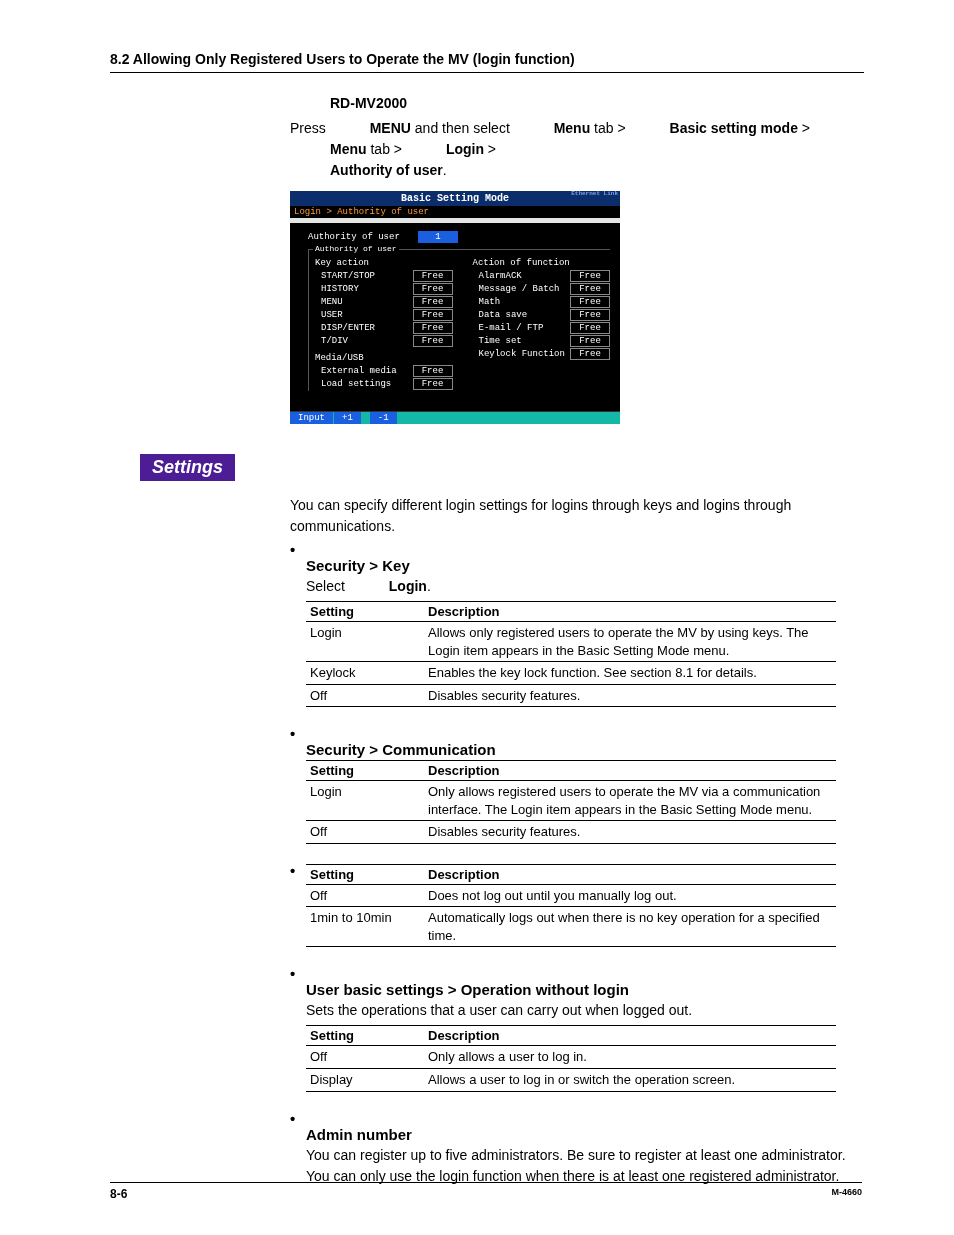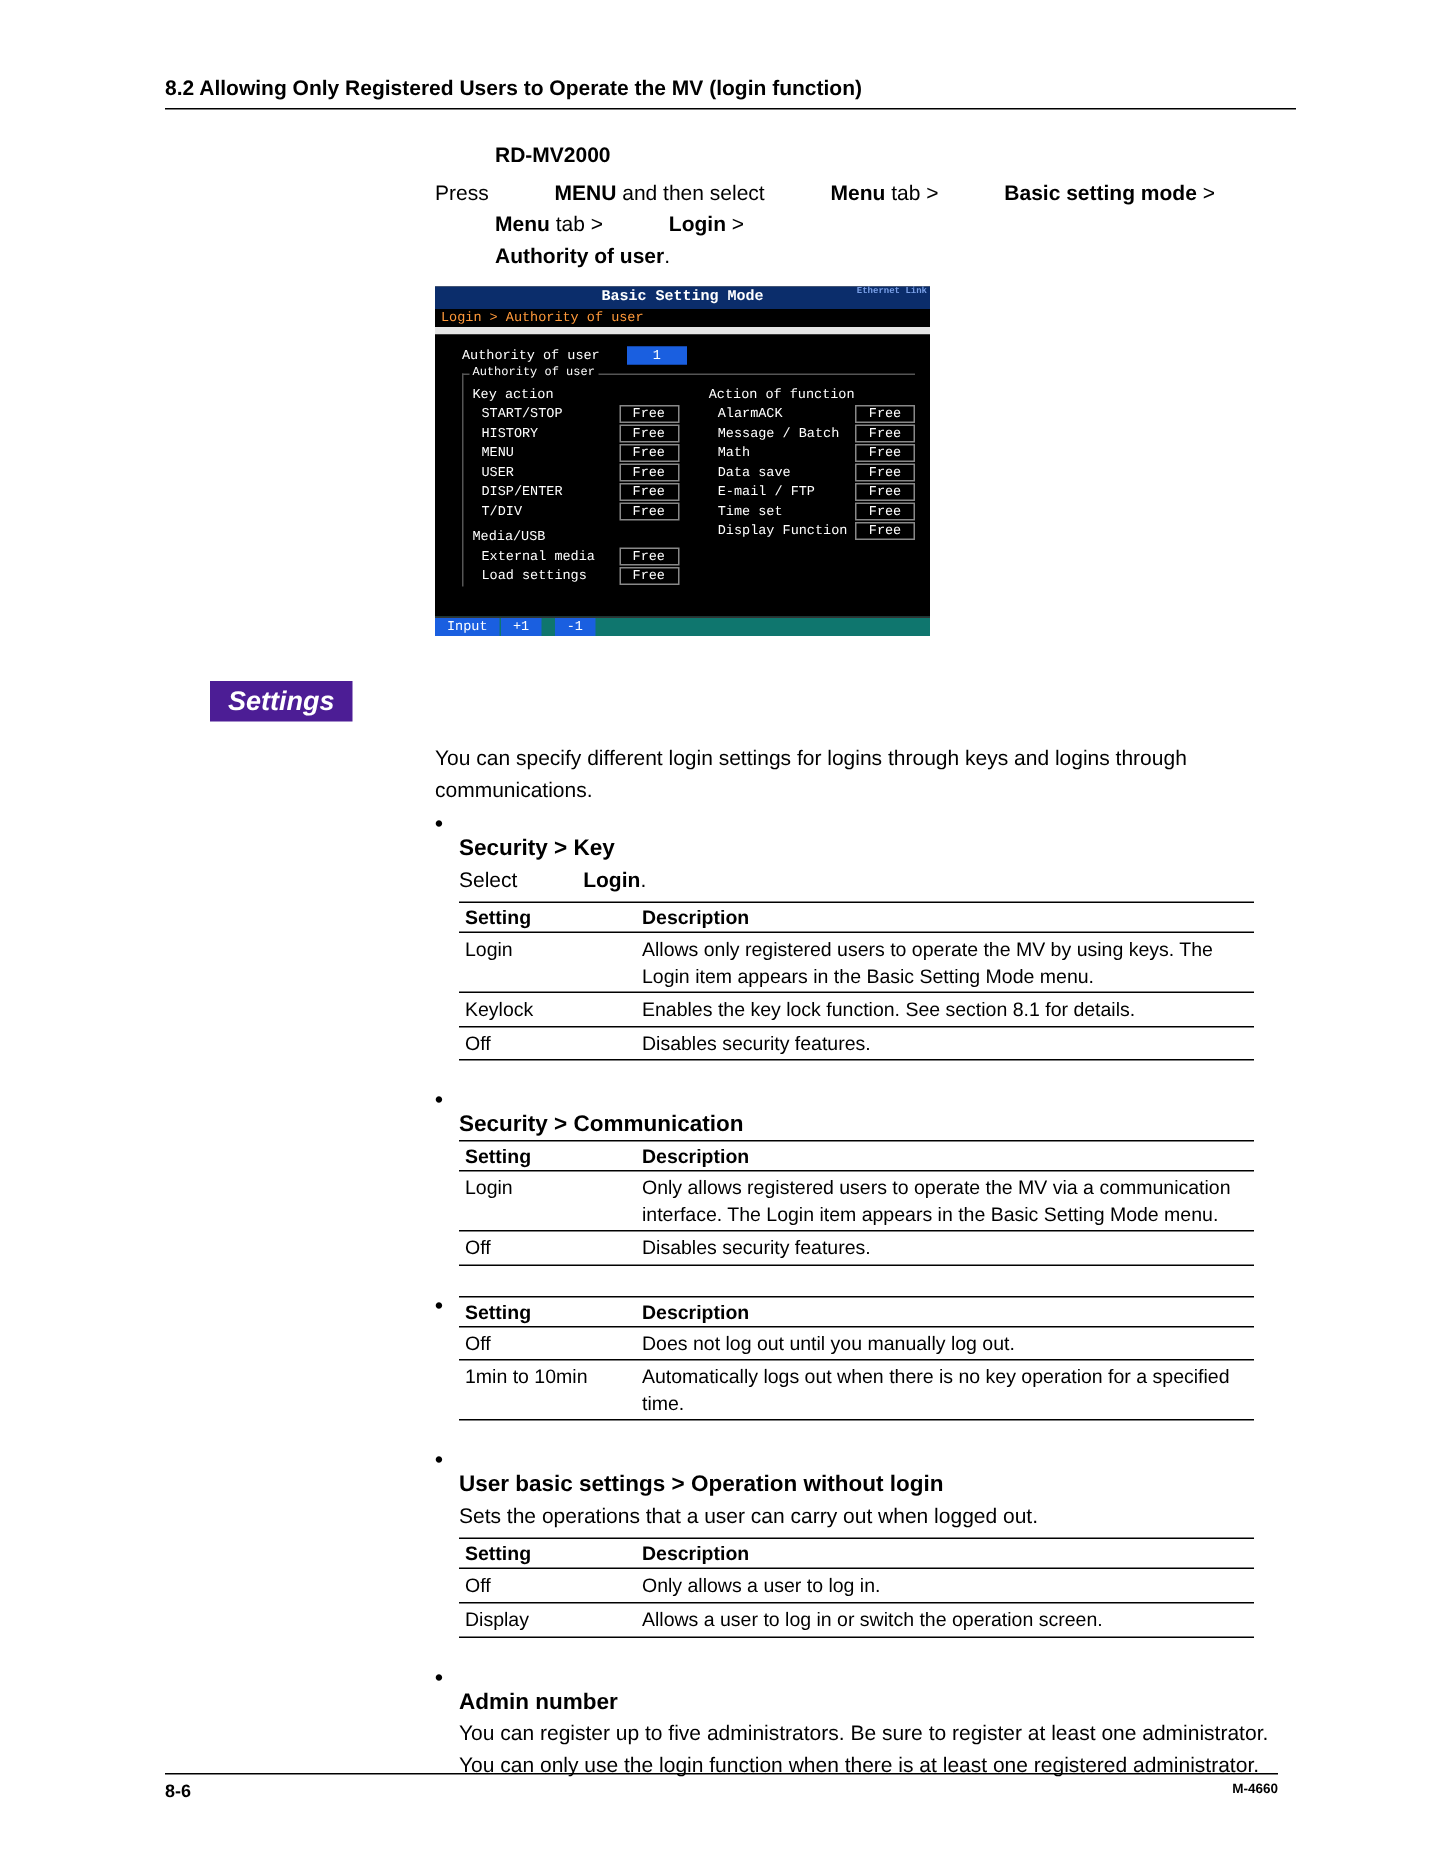--- a/index.html
+++ b/index.html
@@ -98,21 +98,21 @@
     padding:0 2px;
     font-size:8px;
   }
   .shot-cols { display:flex; gap:20px; margin-top:4px; }
   .shot-col { flex:1; }
   .shot-col-h { margin-bottom:2px; }
   .shot-line { display:flex; justify-content:space-between; align-items:center; margin:1px 0;font-family:Liberation Mono, monospace; }
   .shot-line .lbl { padding-left:6px; }
   .shot-footer {
     display:flex;
-    background:#0f766e;
+    background:#14b8a6;
     border-top:1px solid #333;
   }
   .shot-btn {
     background:#1a5fe0;
     color:#fff;
     padding:1px 8px;
     font-size:9px;
     margin-right:1px;
   }
   .shot-sep { width:8px; }
@@ -152,21 +152,21 @@
   table.settings td {
     border-bottom:1px solid #000;
     padding:2px 4px;
     vertical-align:top;
     line-height:1.35;
   }
   table.settings td.k { width:110px; }
 
   .footer {
     position:absolute;
-    left:110px; right:102px; bottom:34px;
+    left:110px; right:92px; bottom:34px;
     display:flex;
     justify-content:space-between;
     border-top:1px solid #000;
     padding-top:4px;
     font-size:12px;
   }
   .footer .pg { font-weight:bold; }
   .footer .doc { font-size:9px; font-weight:bold; }
 </style>
 </head>
@@ -262,21 +262,21 @@
                   </div>
                   <div class="shot-line">
                     <span class="lbl">E-mail / FTP</span>
                     <span class="shot-box">Free</span>
                   </div>
                   <div class="shot-line">
                     <span class="lbl">Time set</span>
                     <span class="shot-box">Free</span>
                   </div>
                   <div class="shot-line">
-                    <span class="lbl">Display Function</span>
+                    <span class="lbl">Keylock Function</span>
                     <span class="shot-box">Free</span>
                   </div>
                 </div>
             </div>
           </div>
         </div>
       </div>
       <div style="height:12px;background:#000"></div>
       <div class="shot-footer">
         <span class="shot-btn">Input</span>

